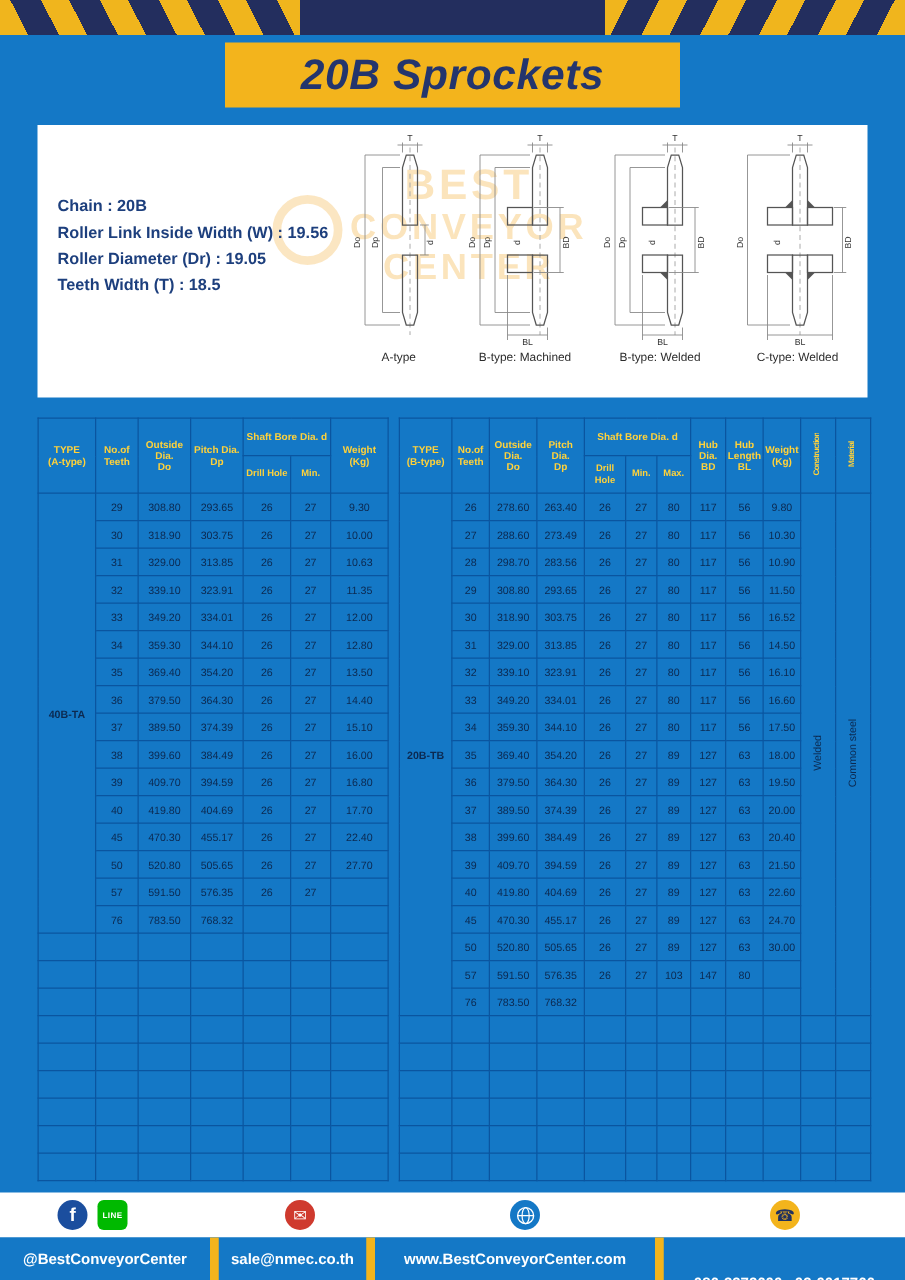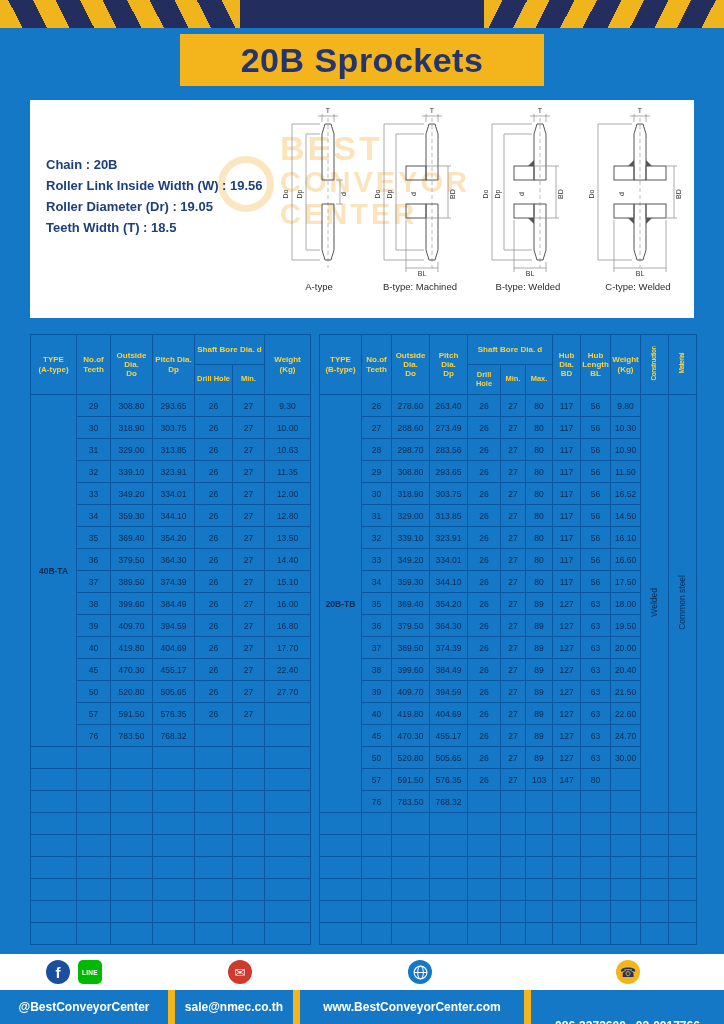--- a/index.html
+++ b/index.html
@@ -10,28 +10,28 @@
   
   .topband { position:absolute; top:0; left:0; width:724px; height:28px; background:#232e5e; }
   .stripe-left { position:absolute; left:0; top:0; width:240px; height:28px;
     background:repeating-linear-gradient(63deg, #f0b51d 0 20px, #232e5e 20px 42px); }
   .stripe-right { position:absolute; right:0; top:0; width:240px; height:28px;
     background:repeating-linear-gradient(-63deg, #f0b51d 0 20px, #232e5e 20px 42px); }
 
   
   .title-banner { position:absolute; top:34px; left:180px; width:364px; height:52px;
     background:#f3b41c; display:flex; align-items:center; justify-content:center; }
-  .title-banner span { font-size:34px; font-weight:bold; color:#24356d; letter-spacing:.5px; }
+  .title-banner span { font-size:34px; font-weight:bold; color:#24356d; letter-spacing:.5px;font-style:italic; }
 
   
   .spec-panel { position:absolute; top:100px; left:30px; width:664px; height:218px; background:#ffffff; }
   .spec-lines { position:absolute; left:16px; top:54px; }
   .spec-line { font-size:13px; font-weight:bold; color:#1d3f7d; line-height:21px; white-space:nowrap; }
 
-  .watermark { position:absolute; left:250px; top:30px; text-align:left; pointer-events:none; }
+  .watermark { position:absolute; left:250px; top:30px; text-align:center; pointer-events:none; }
   .wm-line { display:block; font-weight:bold; color:rgba(244,183,79,.38); letter-spacing:3px; line-height:1.1; }
   .wm1 { font-size:34px; } .wm2 { font-size:29px; } .wm3 { font-size:29px; }
   .wm-swirl { position:absolute; left:-62px; top:26px; width:56px; height:56px; border-radius:50%;
     border:7px solid rgba(244,183,79,.35); }
 
   .figures { position:absolute; right:4px; top:6px; display:flex; gap:8px; align-items:flex-start; }
   .figures figure { display:flex; flex-direction:column; align-items:center; }
   figcaption { font-size:9.5px; color:#2c2c2c; margin-top:3px; white-space:nowrap; }
   .fig-svg text { font-family:"Liberation Sans", sans-serif; }
 

